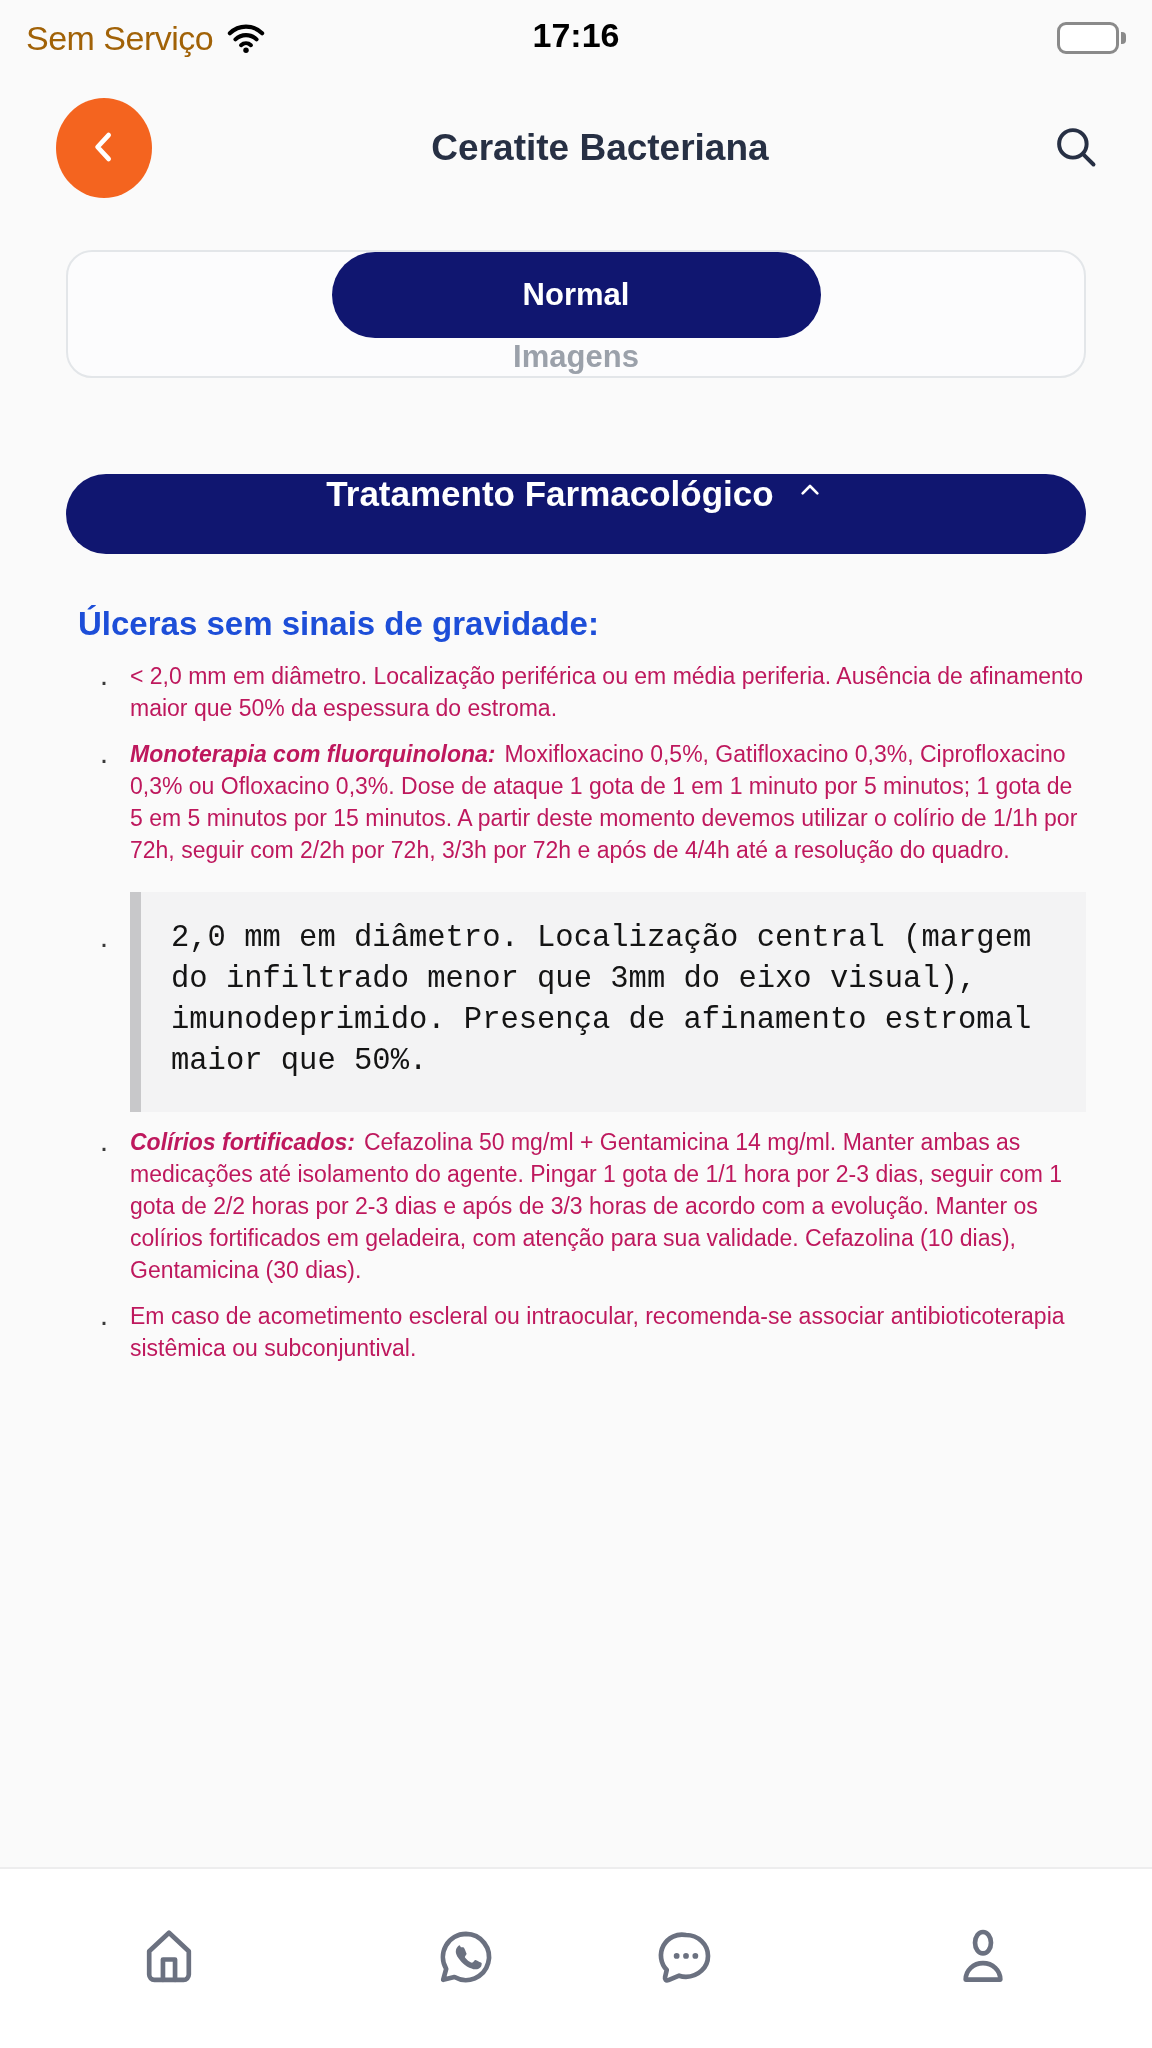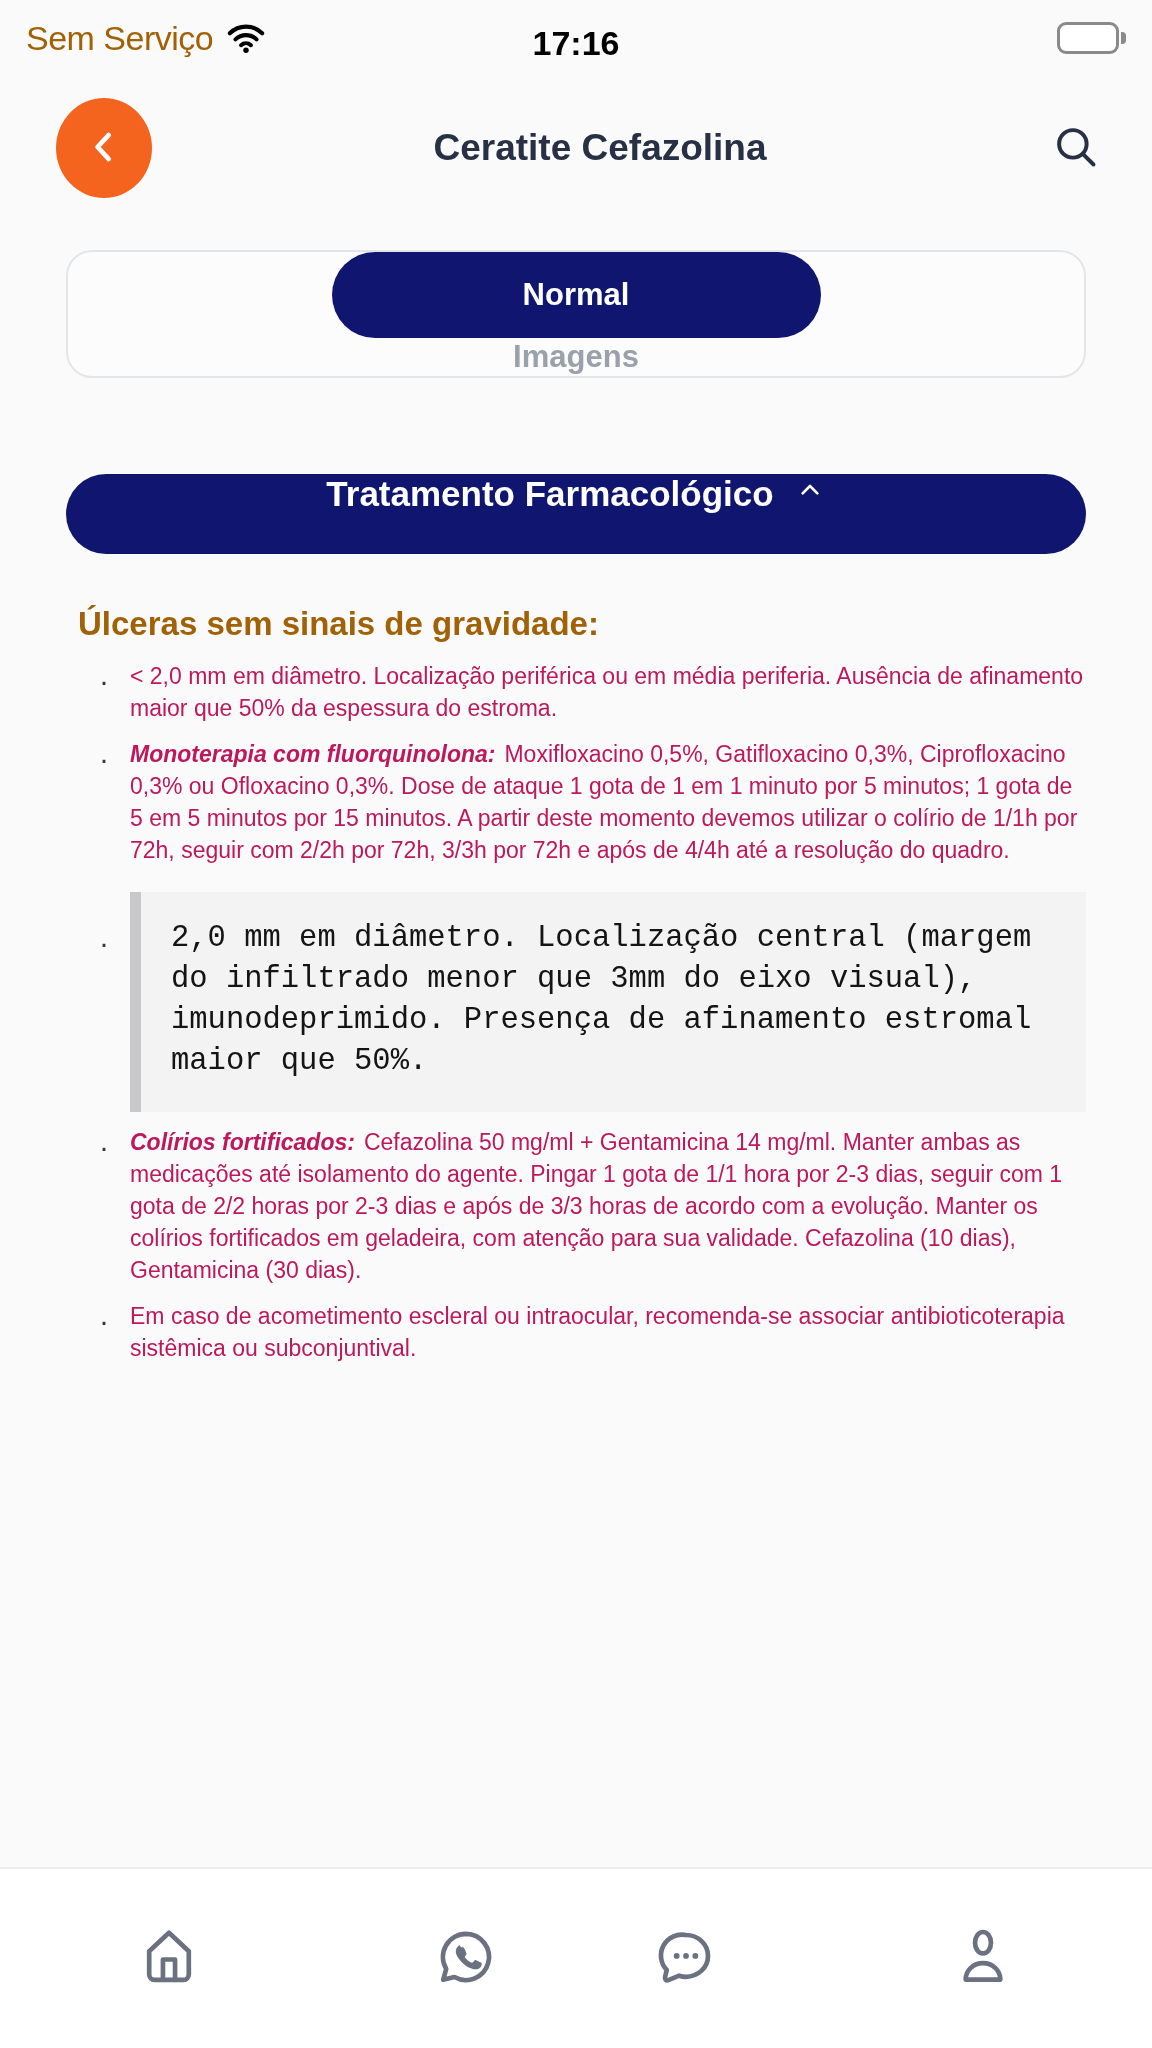--- a/index.html
+++ b/index.html
@@ -8,21 +8,21 @@
   .phone {
     position:relative; width:1152px; height:2048px; margin:0 auto;
     background:var(--page_bg); overflow:hidden;
     color:var(--body);
   }
   
   .status-bar { position:relative; height:62px; padding:14px 26px 0 26px;
     display:flex; align-items:center; }
   .carrier { font-size:34px; color:#a16207; letter-spacing:-0.5px; }
   .wifi { margin-left:12px; display:inline-flex; }
-  .clock { position:absolute; left:0; right:0; top:24px; text-align:center;
+  .clock { position:absolute; left:0; right:0; top:16px; text-align:center;
     font-size:34px; font-weight:bold; color:#000; }
   .battery-wrap { margin-left:auto; display:flex; align-items:center; }
   .battery-body { width:62px; height:32px; border:3px solid #8a8a8a; border-radius:9px;
     padding:3px; background:#fff; }
   .battery-fill { height:100%; background:#000; border-radius:4px; }
   .battery-nub { width:5px; height:12px; background:#8a8a8a; border-radius:0 4px 4px 0; margin-left:2px; }
   
   .app-header { display:flex; align-items:center; margin:36px 48px 0 56px; height:100px; }
   .back-btn { width:96px; height:100px; border-radius:50%; background:var(--orange);
     display:flex; align-items:center; justify-content:center; border:none; cursor:pointer; flex:0 0 auto; }
@@ -36,21 +36,21 @@
     border-radius:43px; color:#fff; font-size:31px; font-weight:bold; font-family:inherit; }
   .seg-unselected { flex:1; background:none; border:none; cursor:pointer; text-align:center;
     color:var(--muted); font-size:31px; font-weight:600; font-family:inherit; }
   
   .section-pill { margin:96px 66px 0 66px; width:1020px; height:80px; background:var(--navy);
     border:none; border-radius:40px; cursor:pointer; display:flex; align-items:flex-start;
     justify-content:center; gap:20px; color:#fff;font-weight:bold; }
   .section-pill span { font-size:35px; font-family:inherit; }
   
   .content { margin:0 66px 0 78px; }
-  .content h2 { font-size:33px; font-weight:bold; color:#a16207; line-height:44px; margin-top:48px; }
+  .content h2 { font-size:33px; font-weight:bold; color:#1d4ed8; line-height:44px; margin-top:48px; }
   .li { display:flex; align-items:flex-start; margin-top:14px; }
   .dot { width:52px; text-align:center; font-size:30px; color:#3a3a3a; line-height:41px; flex:0 0 auto; }
   .btext { flex:1; font-size:23px; line-height:32px; color:#be185d; }
   .btext b { margin-right:9px;font-style:italic; }
   .quote-row { margin-top:26px; margin-bottom:14px; }
   .quote-row .dot { padding-top:30px; }
   .quote { flex:1; background:var(--quote_bg); border-left:11px solid var(--quote_border);
     padding:26px 30px 30px 30px; font-size:30.5px; line-height:41px; color:#141414;font-family:Liberation Mono, monospace; }
   
   .bottom-nav { position:absolute; left:0; bottom:0; width:100%; height:181px; background:#ffffff;
@@ -82,21 +82,21 @@
   </div>
 
   <div class="app-header">
     <button class="back-btn">
       <span>
         <svg width="44" height="44" viewBox="0 0 24 24" fill="none" stroke="#fff" stroke-width="2.6" stroke-linecap="round" stroke-linejoin="round">
           <polyline points="14.5,5.5 8.5,12 14.5,18.5"></polyline>
         </svg>
       </span>
     </button>
-    <div class="page-title">Ceratite Cefazolina</div>
+    <div class="page-title">Ceratite Bacteriana</div>
     <button class="search-btn">
       <span>
         <svg width="50" height="50" viewBox="0 0 24 24" fill="none" stroke="#273044" stroke-width="1.9" stroke-linecap="round">
           <circle cx="10.5" cy="10.5" r="6.6"></circle>
           <line x1="15.5" y1="15.5" x2="20.4" y2="20.4"></line>
         </svg>
       </span>
     </button>
   </div>
 

